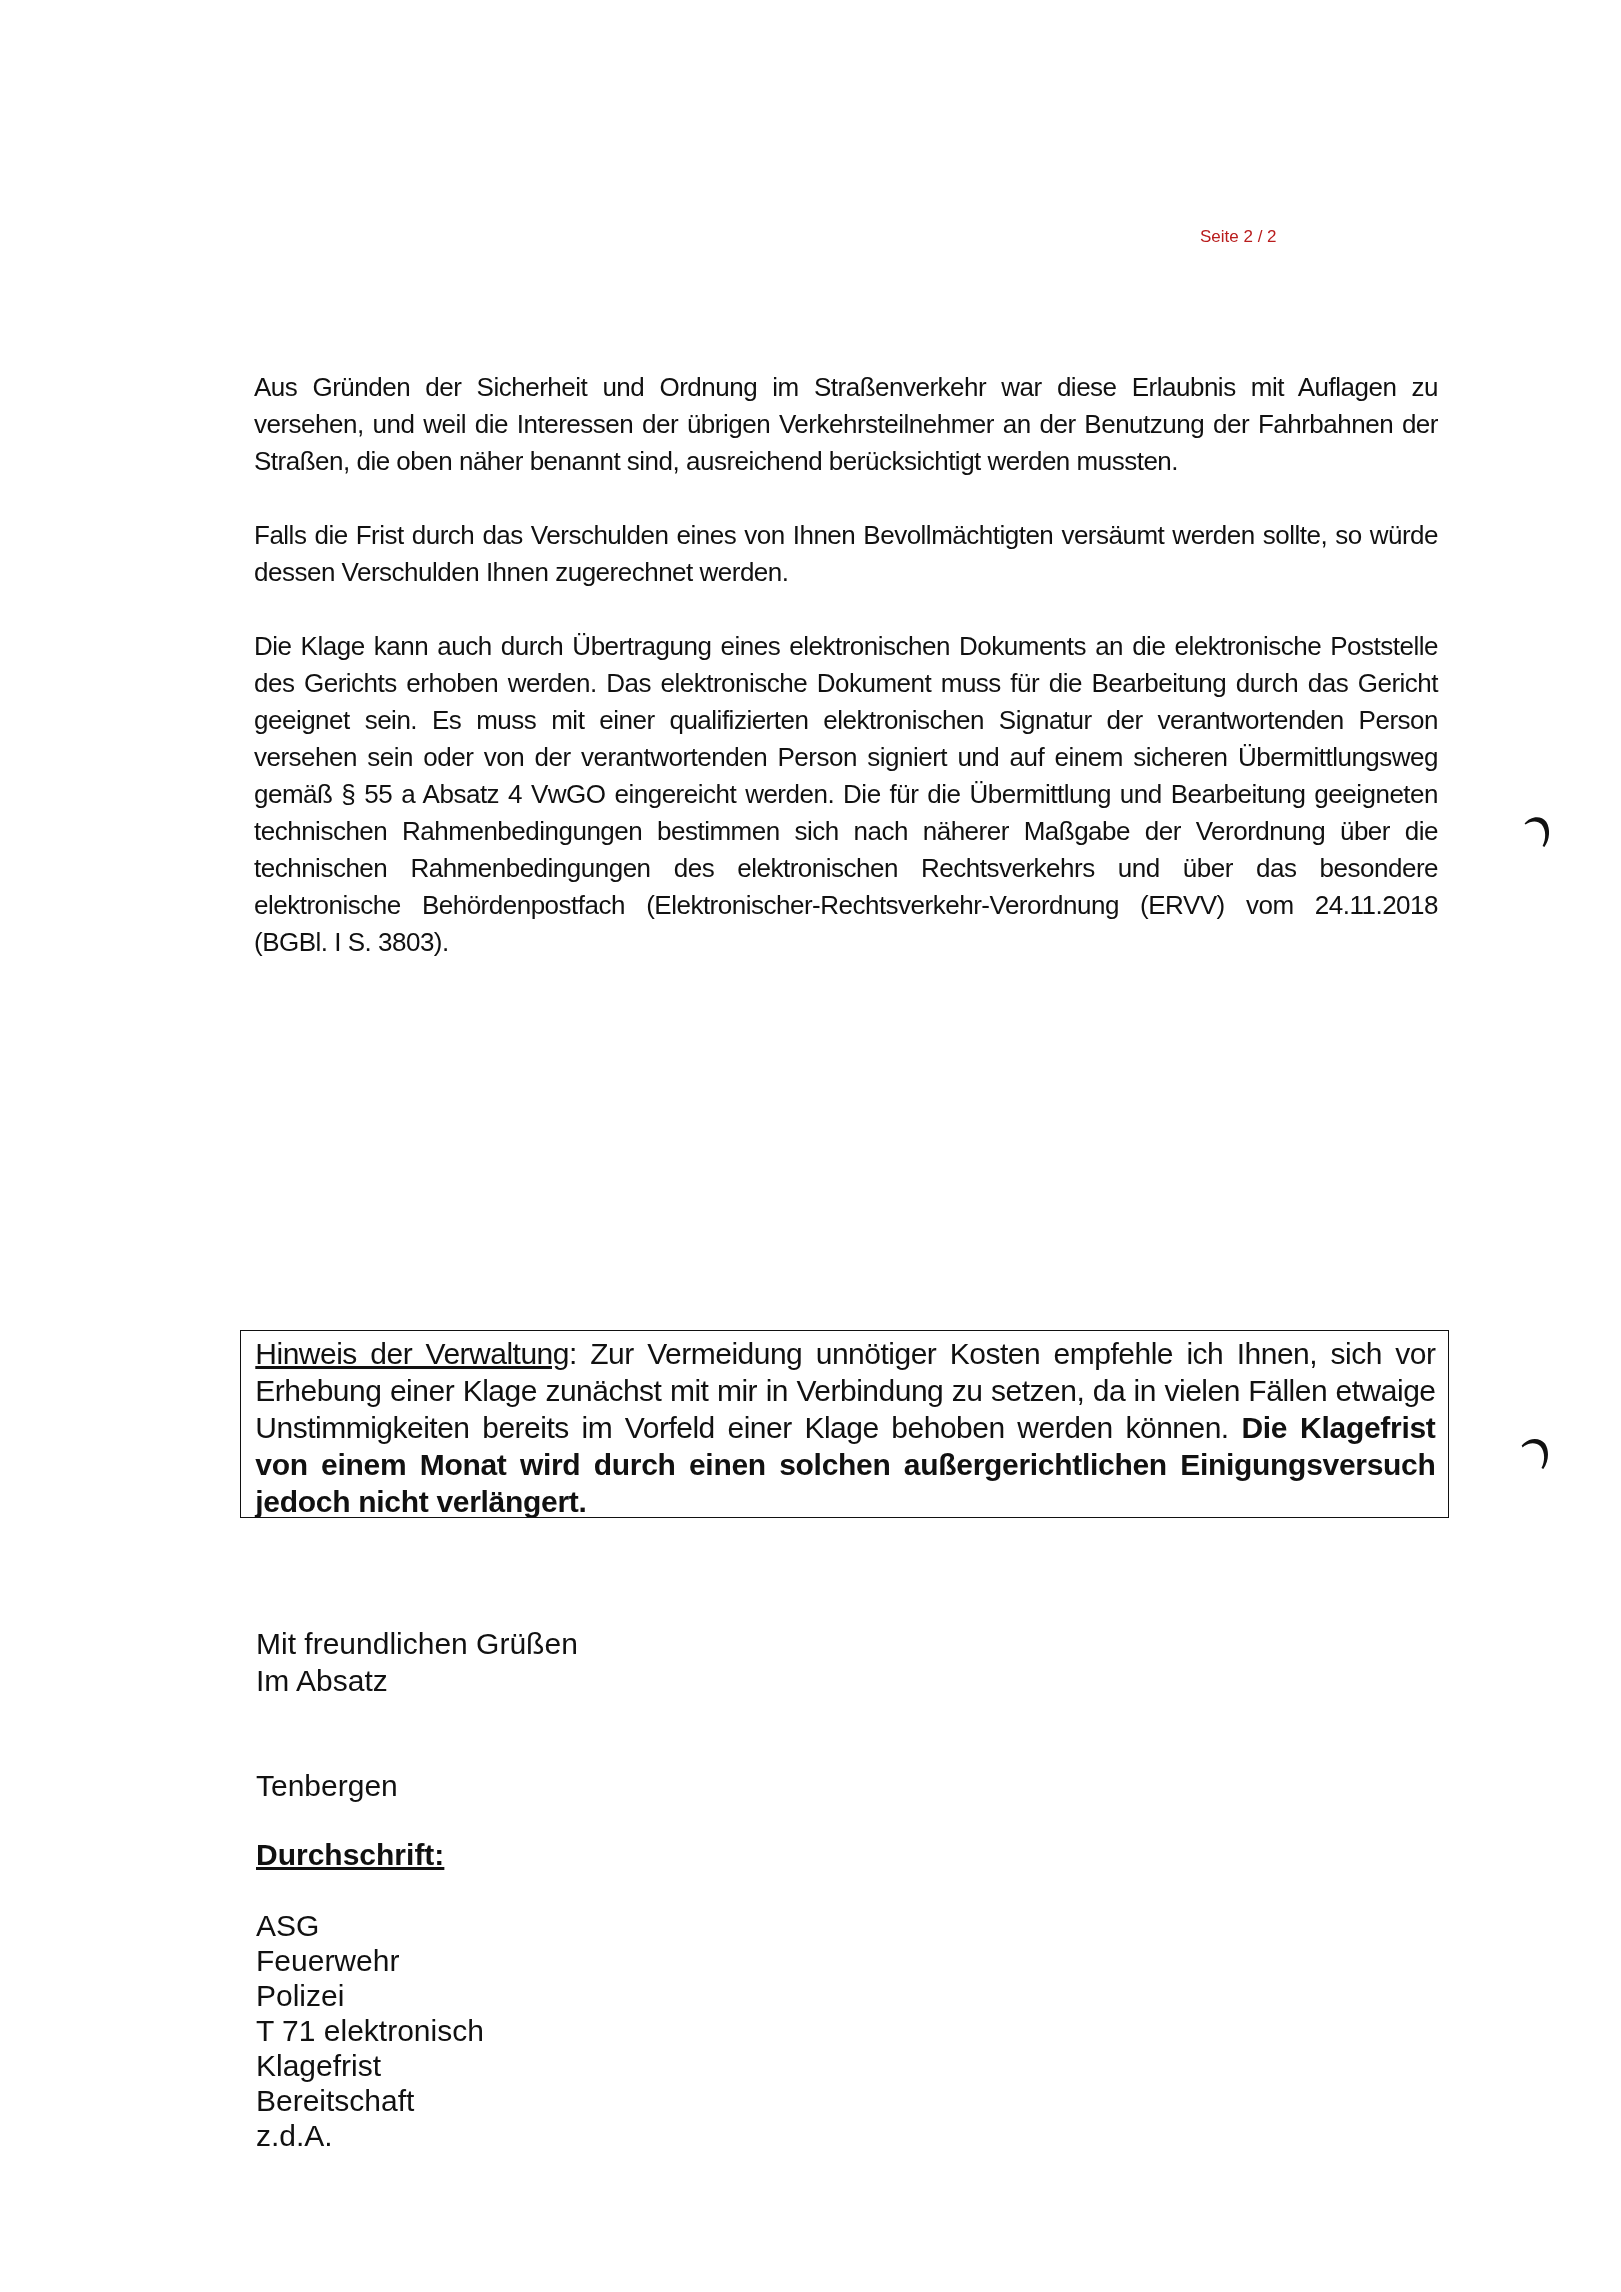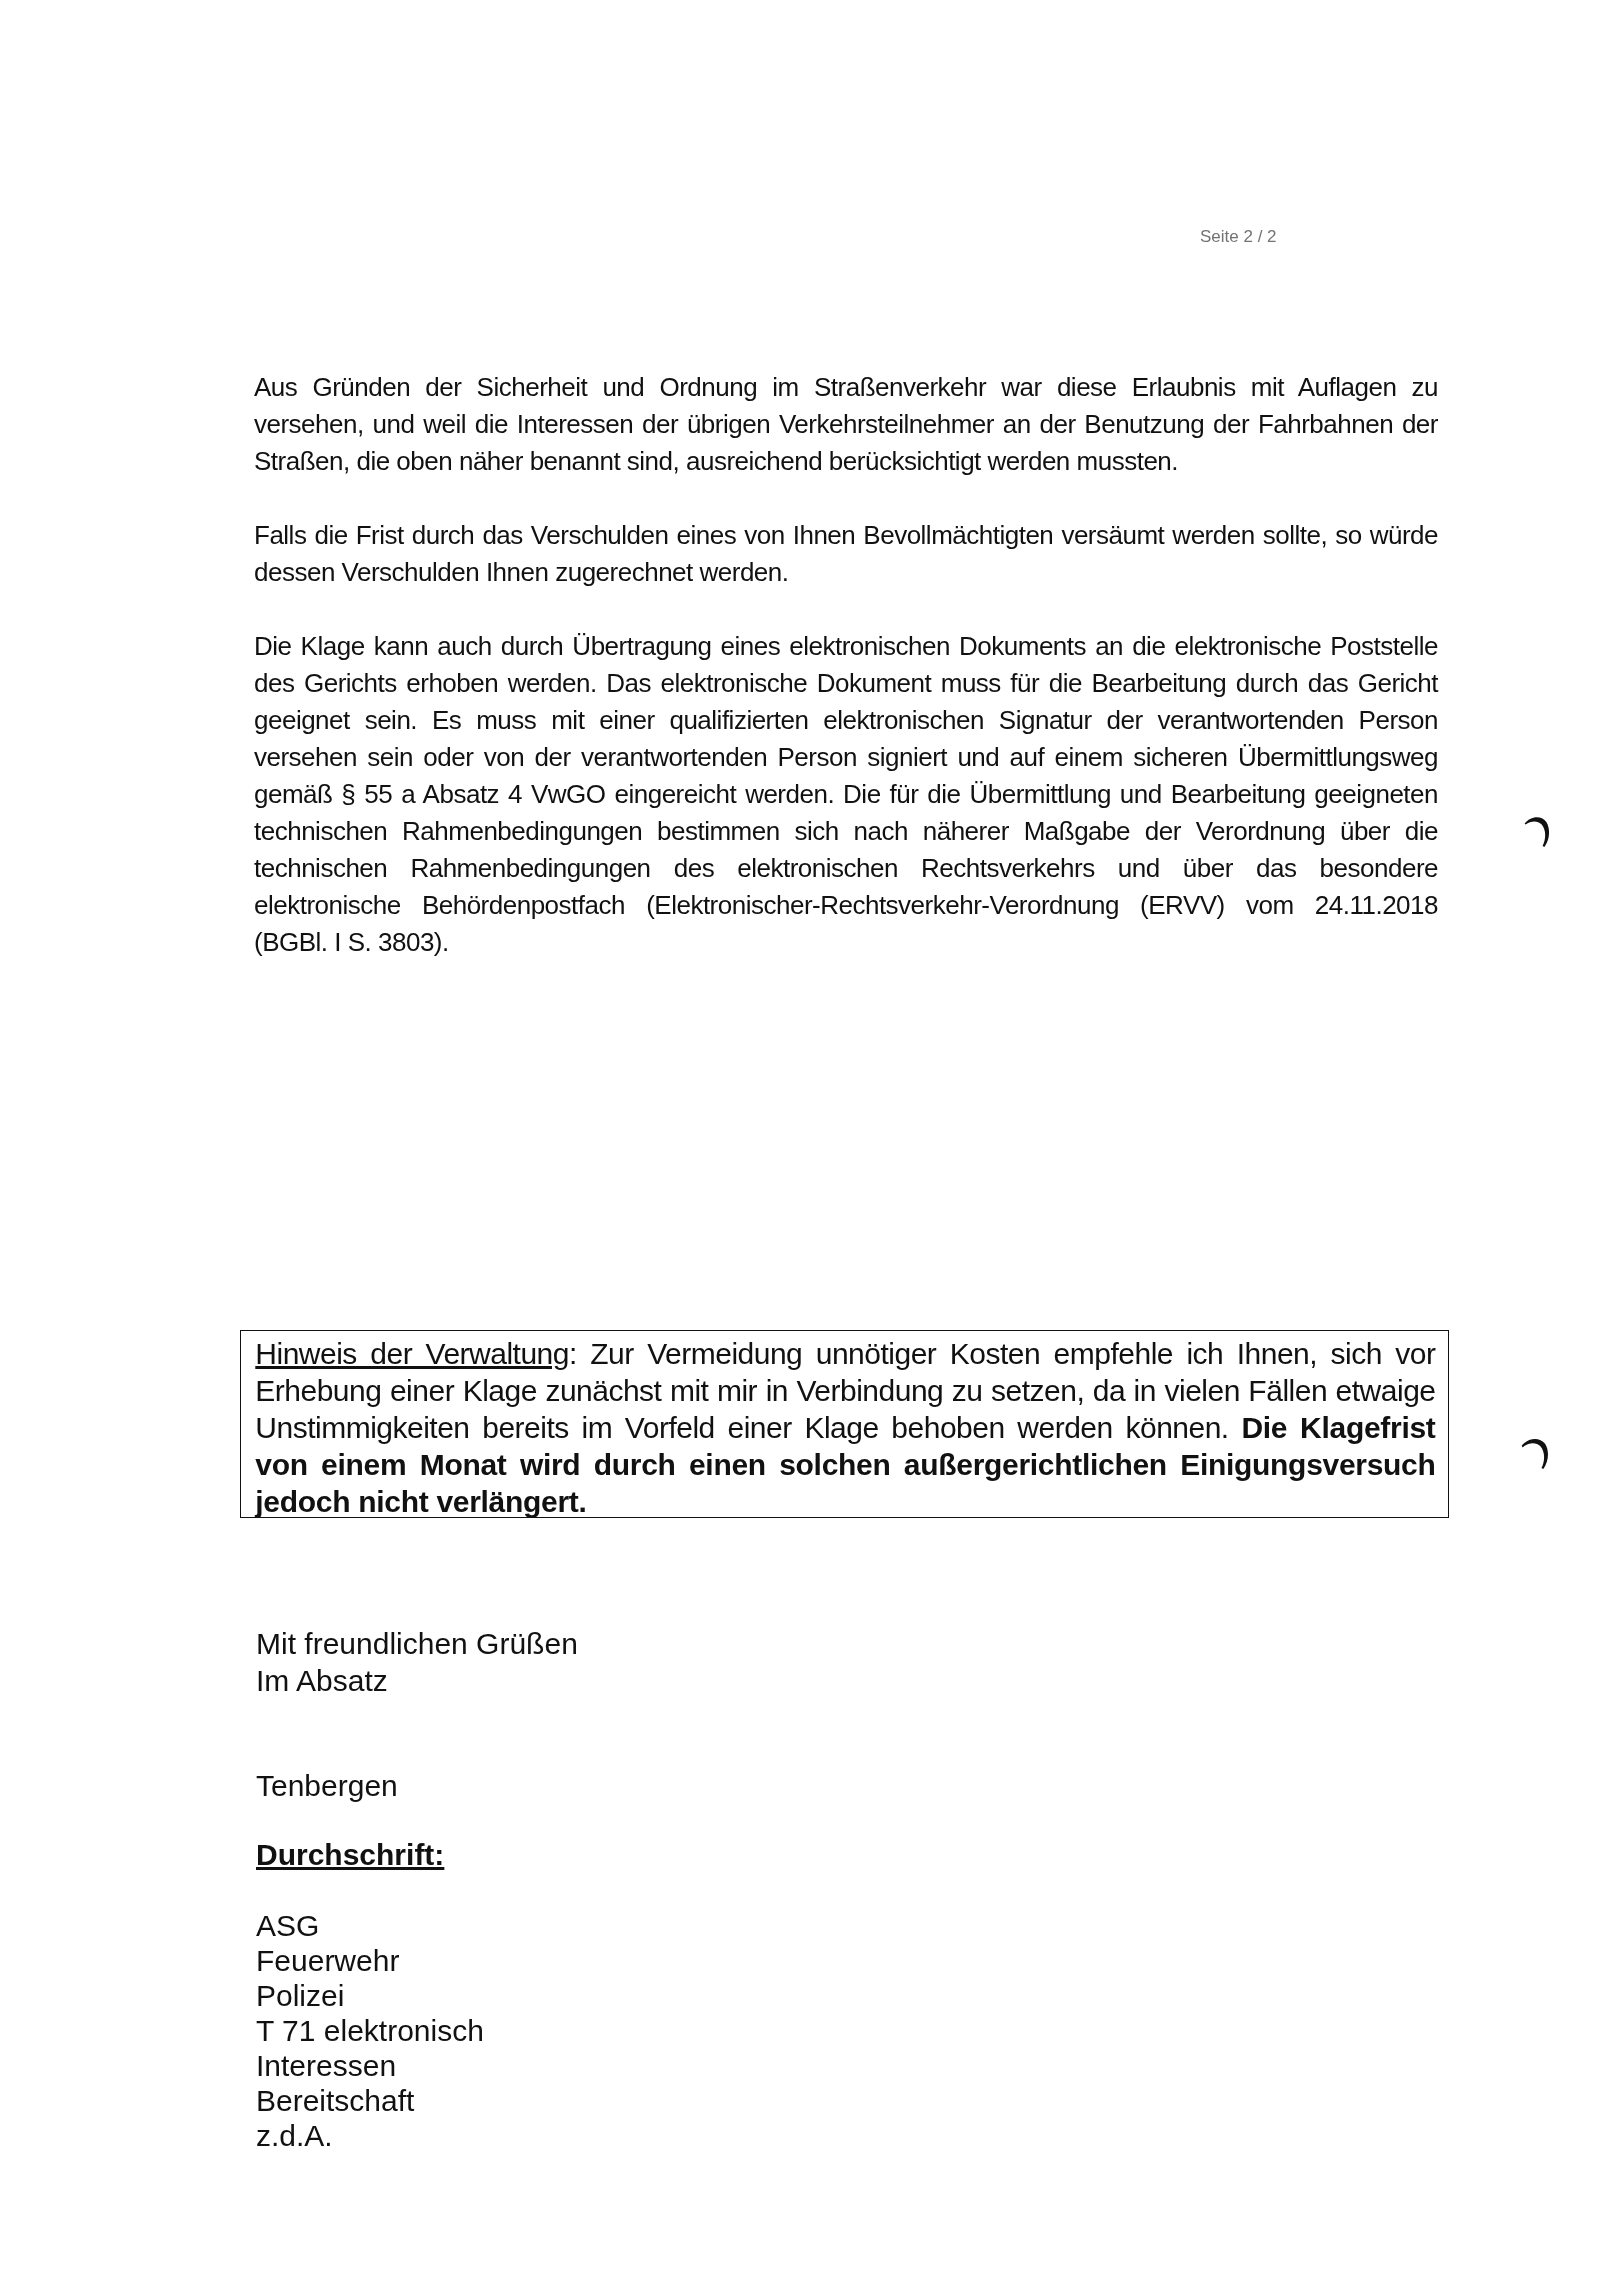--- a/index.html
+++ b/index.html
@@ -2,21 +2,21 @@
 <html style="font-size:14.3px"><head>
   <meta charset="utf-8">
   <style>
     html, body { margin: 0; padding: 0; background: #ffffff; }
     body {
       width: 1621px; height: 2293px; position: relative; overflow: hidden;
       font-family: "Liberation Sans", sans-serif; color: #111111;
     }
     .page-number {
       position: absolute; left: 1200px; top: 227px;
-      font-size: 17px; color: #737373;
+      font-size: 17px; color: #b91c1c;
     }
     .content {
       position: absolute; left: 254px; top: 369px; width: 1184px;
       font-size: 26px; line-height: 37px; letter-spacing: -0.5px;
     }
     .para { margin: 0 0 37px 0; text-align: justify; }
     .para.tight { margin-bottom: 0; }
     .heading { font-weight: bold; margin: 0 0 37px 0; }
     .notice-box {
       position: absolute; left: 240px; top: 1330px; width: 1209px; height: 188px;
@@ -65,21 +65,21 @@
 
 <div class="signer">Tenbergen</div>
 
 <div class="cc-title">Durchschrift:</div>
 
 <ul class="cc-list">
   <li>ASG</li>
   <li>Feuerwehr</li>
   <li>Polizei</li>
   <li>T 71 elektronisch</li>
-  <li>Interessen</li>
+  <li>Klagefrist</li>
   <li>Bereitschaft</li>
   <li>z.d.A.</li>
 </ul>
 
 <svg class="mark mark-1" viewBox="0 0 40 50">
   <path d="M4 14 C10 6, 22 4, 28 12 C33 20, 32 32, 26 40 L24 39 C28 31, 28 21, 23 15 C18 10, 11 11, 5 15 Z" fill="#111"></path>
 </svg>
 <svg class="mark mark-2" viewBox="0 0 40 50">
   <path d="M3 14 C10 5, 23 4, 29 12 C34 20, 33 32, 27 40 L25 39 C29 31, 29 21, 24 15 C19 10, 11 10, 4 16 Z" fill="#111"></path>
 </svg>

